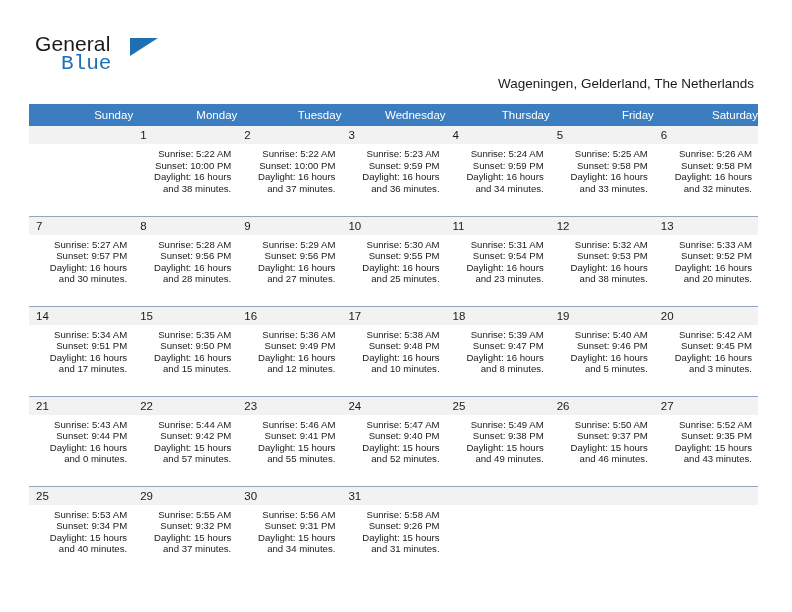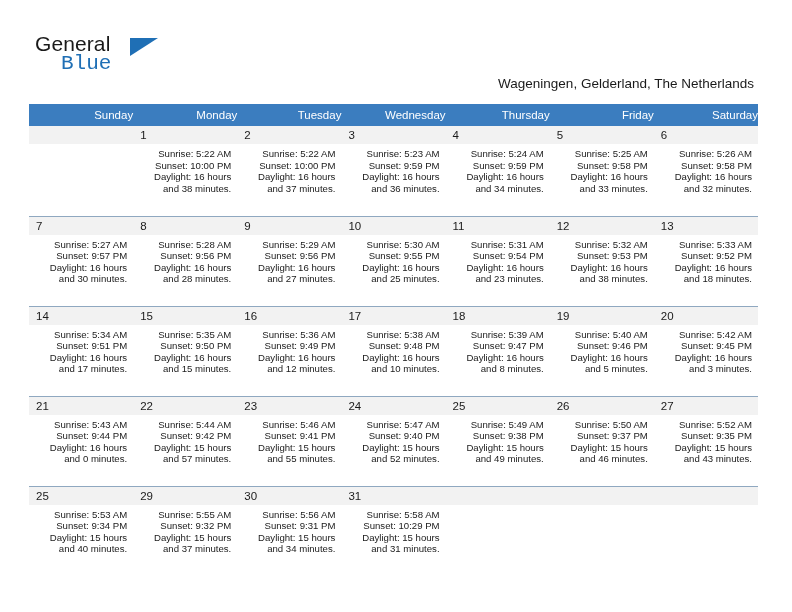--- a/index.html
+++ b/index.html
@@ -281,21 +281,21 @@
               <div>Daylight: 16 hours</div>
               <div>and 38 minutes.</div>
             </div>
           </td>
           <td class="">
             <span class="daynum">13</span>
             <div class="details">
               <div>Sunrise: 5:33 AM</div>
               <div>Sunset: 9:52 PM</div>
               <div>Daylight: 16 hours</div>
-              <div>and 18 minutes.</div>
+              <div>and 20 minutes.</div>
             </div>
           </td>
         </tr>
         <tr class="week-row">
           <td class="">
             <span class="daynum">14</span>
             <div class="details">
               <div>Sunrise: 5:34 AM</div>
               <div>Sunset: 9:51 PM</div>
               <div>Daylight: 16 hours</div>
@@ -447,21 +447,21 @@
               <div>Sunrise: 5:56 AM</div>
               <div>Sunset: 9:31 PM</div>
               <div>Daylight: 15 hours</div>
               <div>and 34 minutes.</div>
             </div>
           </td>
           <td class="">
             <span class="daynum">31</span>
             <div class="details">
               <div>Sunrise: 5:58 AM</div>
-              <div>Sunset: 10:29 PM</div>
+              <div>Sunset: 9:26 PM</div>
               <div>Daylight: 15 hours</div>
               <div>and 31 minutes.</div>
             </div>
           </td>
           <td class="empty">
             <span class="daynum"></span>
           </td>
           <td class="empty">
             <span class="daynum"></span>
           </td>

